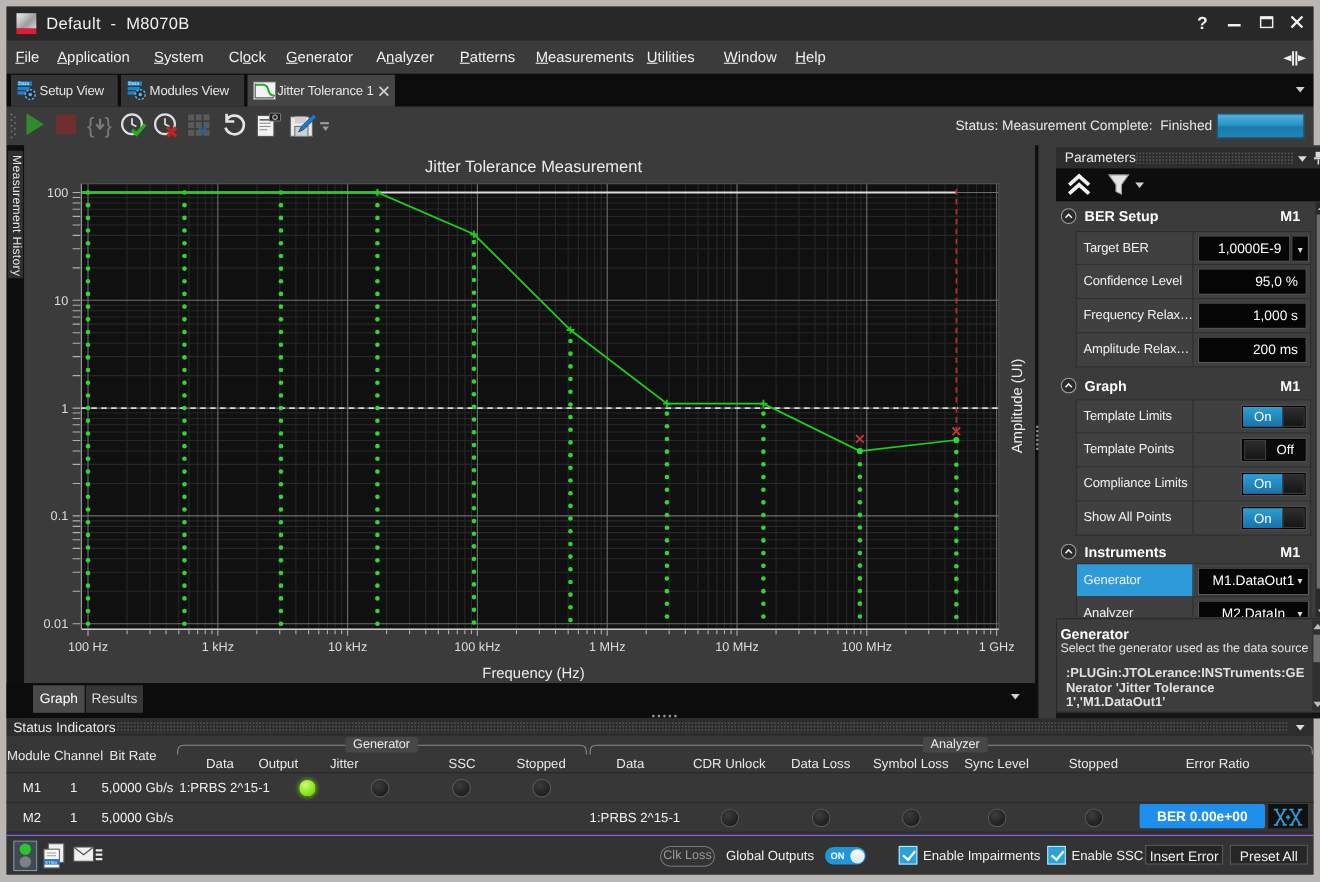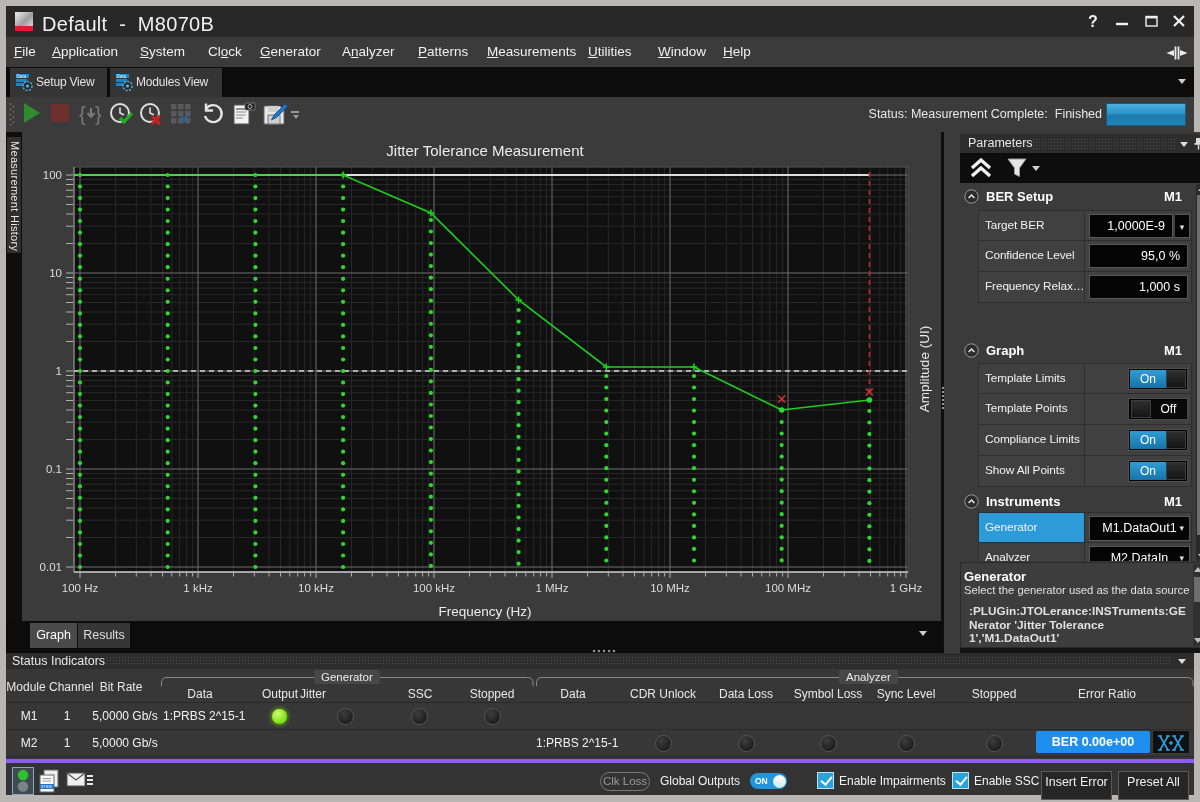--- a/index.html
+++ b/index.html
@@ -1,20 +1,20 @@
 <!DOCTYPE html>
 <html><head><meta charset="utf-8"><style>
 * { margin:0; padding:0; box-sizing:border-box; }
 body { width:1200px; height:802px; position:relative; overflow:hidden;
   font-family:"Liberation Sans", sans-serif; background:#b9b6b3; }
 #win { position:absolute; left:6px; top:6px; width:1188px; height:789px; background:#3b3b3b; }
 .abs { position:absolute; }
 
 #titlebar { position:absolute; left:0; top:0; width:100%; height:31px; background:#282828; }
-#titlebar .ttl { position:absolute; left:36px; top:7px; font-size:20px; color:#f0f0f0; letter-spacing:0.3px; }
+#titlebar .ttl { position:absolute; left:36px; top:7px; font-size:15px; color:#f0f0f0; letter-spacing:0.3px; }
 #appicon { position:absolute; left:9px; top:6px; width:18px; height:19px; }
 #appicon .g { position:absolute; left:0; top:0; width:18px; height:14px;
   background:linear-gradient(135deg,#e8e8e8 0%,#c9c9c9 30%,#9c9c9c 60%,#d6d6d6 100%); }
 #appicon .r { position:absolute; left:0; top:14px; width:18px; height:5px; background:#e51937; }
 .winbtn { position:absolute; top:0; width:26px; height:31px; color:#f0f0f0; text-align:center; line-height:31px; font-size:15px; }
 
 #menubar { position:absolute; left:0; top:31px; width:100%; height:30px; background:#3b3b3b; color:#f0f0f0; font-size:13.5px; }
 #menubar span.mi { position:absolute; top:7px; }
 
 #tabbar { position:absolute; left:0; top:61px; width:100%; height:30px; background:#0c0c0c; }
@@ -76,22 +76,22 @@
 #sitable { position:absolute; left:0; top:663px; width:100%; height:90px; background:#373737; }
 .hdr { position:absolute; color:#e8e8e8; font-size:12px; white-space:nowrap; }
 .cell { position:absolute; color:#f2f2f2; font-size:12px; white-space:nowrap; }
 .led { position:absolute; width:17px; height:17px; border-radius:50%;
   background:radial-gradient(circle at 38% 32%, #3d3d3d, #1d1d1d 75%); border:1px solid #565656; }
 .led.on { background:radial-gradient(circle at 38% 32%, #d2fa78, #8ae61e 55%, #64c20d);
   border:1px solid #4c7d14; box-shadow:0 0 4px rgba(140,230,40,0.6); }
 .glabel { position:absolute; top:-9px; background:#474747; color:#ebebeb; font-size:11.5px; padding:1px 7px;
   border-radius:2px; }
 
-#botbar { position:absolute; left:0; top:753px; width:100%; height:36px; background:#333; border-top:4px solid #8b5cf6; }
-.btn { position:absolute; top:8px; height:29px; background:#262626; border:1px solid #5a5a5a; color:#f0f0f0;
+#botbar { position:absolute; left:0; top:753px; width:100%; height:36px; background:#333; border-top:1px solid #8b5cf6; }
+.btn { position:absolute; top:8px; height:18px; background:#262626; border:1px solid #5a5a5a; color:#f0f0f0;
   font-size:12.5px; text-align:center; line-height:21px; }
 .cb { position:absolute; top:9px; width:17px; height:17px; background:#29a3dc; border:1px solid #bfe2f2; }
 .cb:after { content:""; position:absolute; left:4.5px; top:1px; width:5px; height:9px;
   border:solid #fff; border-width:0 2.5px 2.5px 0; transform:rotate(40deg); }
 .cblab { position:absolute; top:11px; color:#f2f2f2; font-size:12px; white-space:nowrap;text-align:center; }
 .dotted { background-image:radial-gradient(circle, #525252 0.75px, rgba(0,0,0,0) 0.9px); background-size:3px 3px; }
 </style></head><body>
 <div id="win">
 
 <div id="titlebar">
@@ -145,20 +145,32 @@
  <div class="tab" style="left:104px;width:112px">
         <span class="ticon"><svg width="19" height="19" viewBox="0 0 19 19">
             <rect x="1" y="1" width="13" height="4" fill="#1d84c8"></rect>
             <text x="1.5" y="4.6" font-size="4.5" fill="#aee4ff" font-family="Liberation Sans" font-weight="bold">Data</text>
             <rect x="1" y="6" width="11" height="3" fill="#1d84c8"></rect>
             <rect x="1" y="10" width="12" height="3" fill="#1d84c8"></rect>
             <circle cx="12.5" cy="13" r="4.5" fill="#2b2b2b" stroke="#58b7e8" stroke-width="1.4" stroke-dasharray="2 1.4"></circle>
             <circle cx="12.5" cy="13" r="1.6" fill="#58b7e8"></circle>
           </svg></span>
         <span class="tlab" style="left:26px">Modules View</span>
+      </div>
+ <div class="tab" style="left:219px;width:134px;background:#454545">
+        <span class="ticon" style="top:6px"><svg width="21" height="17" viewBox="0 0 21 17">
+            <rect x="0.5" y="0.5" width="20" height="16" fill="#f4f4f4" stroke="#888"></rect>
+            <path d="M2,3 L9,3 Q13,3 14,8 T20,13" fill="none" stroke="#1faf1f" stroke-width="1.8"></path>
+            <line x1="2" y1="15" x2="19" y2="15" stroke="#555" stroke-width="1"></line>
+            <line x1="2" y1="2" x2="2" y2="15" stroke="#555" stroke-width="1"></line>
+          </svg></span>
+        <span class="tlab" style="left:27px">Jitter Tolerance 1</span>
+   <svg style="position:absolute;right:5px;top:10px" width="10" height="10" viewBox="0 0 10 10">
+          <path d="M1,1 L9,9 M9,1 L1,9" stroke="#cfcfcf" stroke-width="1.6"></path>
+        </svg>
       </div>
  <div class="abs" style="right:8px;top:12px;width:0;height:0;border-left:4px solid transparent;border-right:4px solid transparent;border-top:5px solid #cfcfcf"></div>
 </div>
 <div id="toolbar">
  <span class="ic" style="left:3px;top:5px"><svg width="6" height="26" viewBox="0 0 6 26">
           <circle cx="1.5" cy="2.0" r="1" fill="#6a6a6a"></circle>
           <circle cx="4.5" cy="4.6" r="1" fill="#6a6a6a"></circle>
           <circle cx="1.5" cy="7.2" r="1" fill="#6a6a6a"></circle>
           <circle cx="4.5" cy="9.8" r="1" fill="#6a6a6a"></circle>
           <circle cx="1.5" cy="12.4" r="1" fill="#6a6a6a"></circle>
@@ -777,20 +789,24 @@
           <div class="pdd">▾</div>
         </div>
         <div class="prow" style="top:58px">
           <div class="plabel">Confidence Level</div>
           <div class="pval" style="width:99px">95,0 %</div>
         </div>
         <div class="prow" style="top:89px">
           <div class="plabel">Frequency Relax…</div>
           <div class="pval" style="width:99px">1,000 s</div>
         </div>
+        <div class="prow" style="top:120px">
+          <div class="plabel">Amplitude Relax…</div>
+          <div class="pval" style="width:99px">200 ms</div>
+        </div>
         <div class="psec" style="top:157px">
           <span class="pcaret"><svg width="15" height="15" viewBox="0 0 15 15">
               <circle cx="7.5" cy="7.5" r="6.7" fill="#2c2c2c" stroke="#9a9a9a" stroke-width="1"></circle>
               <path d="M4.6,9 L7.5,6 L10.4,9" fill="none" stroke="#e8e8e8" stroke-width="1.5"></path>
             </svg></span>
           <span class="psect">Graph</span>
           <span class="pm1">M1</span>
         </div>
         <div class="prow first" style="top:180px">
           <div class="plabel">Template Limits</div>
@@ -862,21 +878,21 @@
 <div id="sitable">
  <svg class="abs" style="left:0;top:0" width="1188" height="20" viewBox="0 0 1188 20">
   <path d="M155.5,17 V14 Q155.5,8.5 161,8.5 H521.5 Q527,8.5 527,14 V17" fill="none" stroke="#8a8a8a"></path>
   <path d="M530.5,17 V14 Q530.5,8.5 536,8.5 H1181.5 Q1187,8.5 1187,14 V17" fill="none" stroke="#8a8a8a"></path>
  </svg>
  <div class="glabel" style="left:308px;top:1px">Generator</div>
  <div class="glabel" style="left:833px;top:1px">Analyzer</div>
  <div class="hdr" style="left:-1px;top:11px;width:90px;text-align:center">Module Channel</div>
  <div class="hdr" style="left:70px;top:11px;width:90px;text-align:center">Bit Rate</div>
  <div class="hdr" style="left:149px;top:18px;width:90px;text-align:center">Data</div>
- <div class="hdr" style="left:229px;top:18px;width:90px;text-align:center">Output</div>
+ <div class="hdr" style="left:229px;top:18px;width:90px;text-align:left">Output</div>
  <div class="hdr" style="left:294px;top:18px;width:90px;text-align:left">Jitter</div>
  <div class="hdr" style="left:369px;top:18px;width:90px;text-align:center">SSC</div>
  <div class="hdr" style="left:441px;top:18px;width:90px;text-align:center">Stopped</div>
  <div class="hdr" style="left:522px;top:18px;width:90px;text-align:center">Data</div>
  <div class="hdr" style="left:612px;top:18px;width:90px;text-align:center">CDR Unlock</div>
  <div class="hdr" style="left:695px;top:18px;width:90px;text-align:center">Data Loss</div>
  <div class="hdr" style="left:777px;top:18px;width:90px;text-align:center">Symbol Loss</div>
  <div class="hdr" style="left:855px;top:18px;width:90px;text-align:center">Sync Level</div>
  <div class="hdr" style="left:943px;top:18px;width:90px;text-align:center">Stopped</div>
  <div class="hdr" style="left:1056px;top:18px;width:90px;text-align:center">Error Ratio</div>

